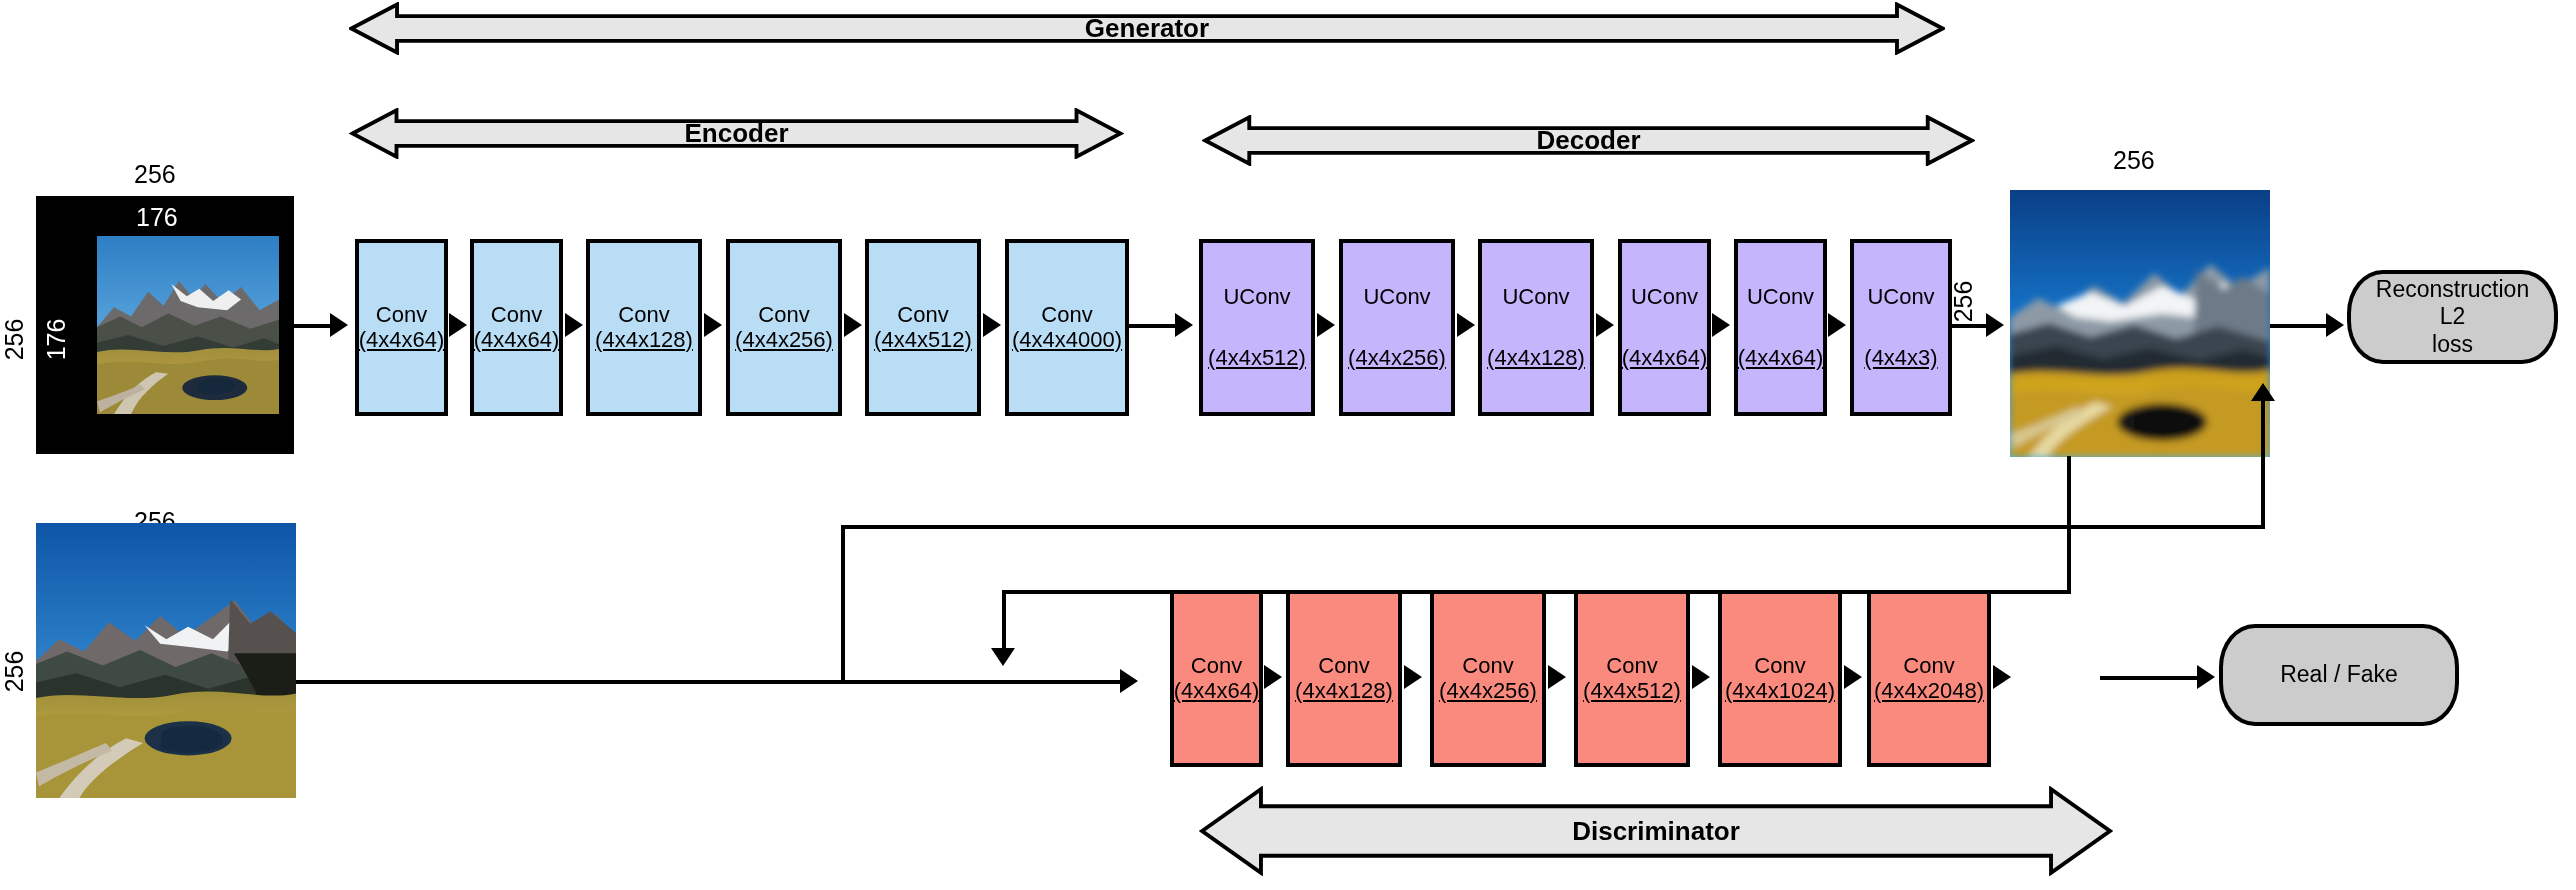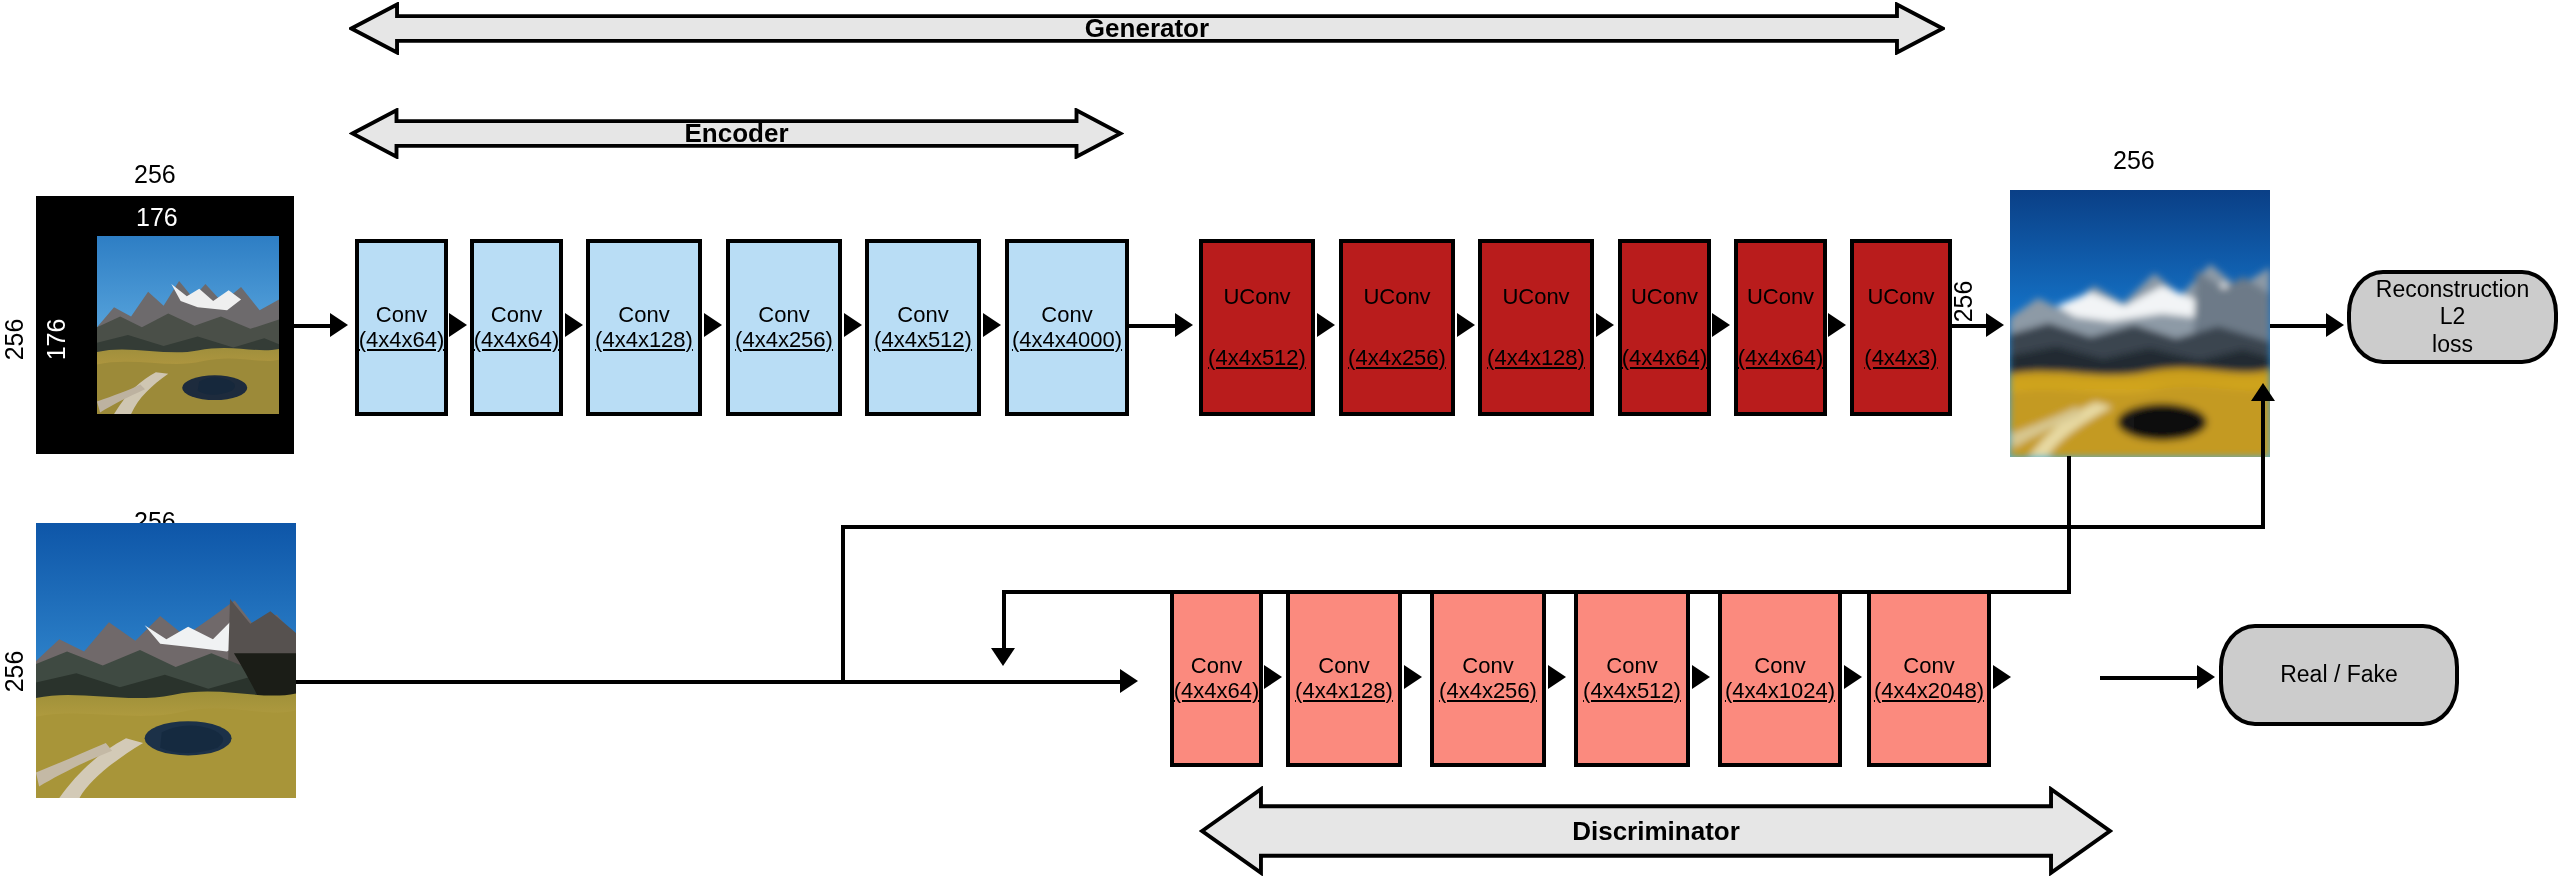--- a/index.html
+++ b/index.html
@@ -20,21 +20,21 @@
     justify-content:center;
     line-height:1.12;
     color:#000;
     font-size:22px;
     text-align:right;
     white-space:nowrap;
   }
   .blk .l1{display:block;}
   .blk .l2{display:block;text-decoration:underline;}
   .enc{background:#b9ddf5;}
-  .dec{background:#b91c1c;gap:36px;}
+  .dec{background:#c4b5fd;gap:36px;}
   .disc{background:#fb8a7e;}
 
   .dimlabel{
     position:absolute;
     font-size:25px;
     color:#000;
     white-space:nowrap;
   }
   .dimlabel.white{color:#ffffff;}
   .rot{transform:rotate(-90deg);transform-origin:50% 50%;}
@@ -87,20 +87,26 @@
     <div class="btxt">Generator</div>
   </div>
 
   <div class="banner" style="left:349px;top:108px;width:775px;height:51px;">
     <svg width="775" height="51" viewBox="0 0 1000 66">
       <polygon points="3,33 60,3 60,17 940,17 940,3 997,33 940,63 940,49 60,49 60,63" fill="#e6e6e6" stroke="#000" stroke-width="5" stroke-linejoin="miter"></polygon>
     </svg>
     <div class="btxt">Encoder</div>
   </div>
 
+  <div class="banner" style="left:1202px;top:115px;width:773px;height:51px;">
+    <svg width="773" height="51" viewBox="0 0 998 66">
+      <polygon points="3,33 60,3 60,17 938,17 938,3 995,33 938,63 938,49 60,49 60,63" fill="#e6e6e6" stroke="#000" stroke-width="5" stroke-linejoin="miter"></polygon>
+    </svg>
+    <div class="btxt">Decoder</div>
+  </div>
 
   <div class="banner" style="left:1199px;top:786px;width:914px;height:90px;">
     <svg width="914" height="90" viewBox="0 0 1180 116">
       <polygon points="4,58 80,4 80,26 1100,26 1100,4 1176,58 1100,112 1100,90 80,90 80,112" fill="#e6e6e6" stroke="#000" stroke-width="5" stroke-linejoin="miter"></polygon>
     </svg>
     <div class="btxt">Discriminator</div>
   </div>
 
   <div class="dimlabel" style="left:134px;top:160px;">256</div>
   <div class="dimlabel rot" style="left:-6.2px;top:325px;">256</div>

